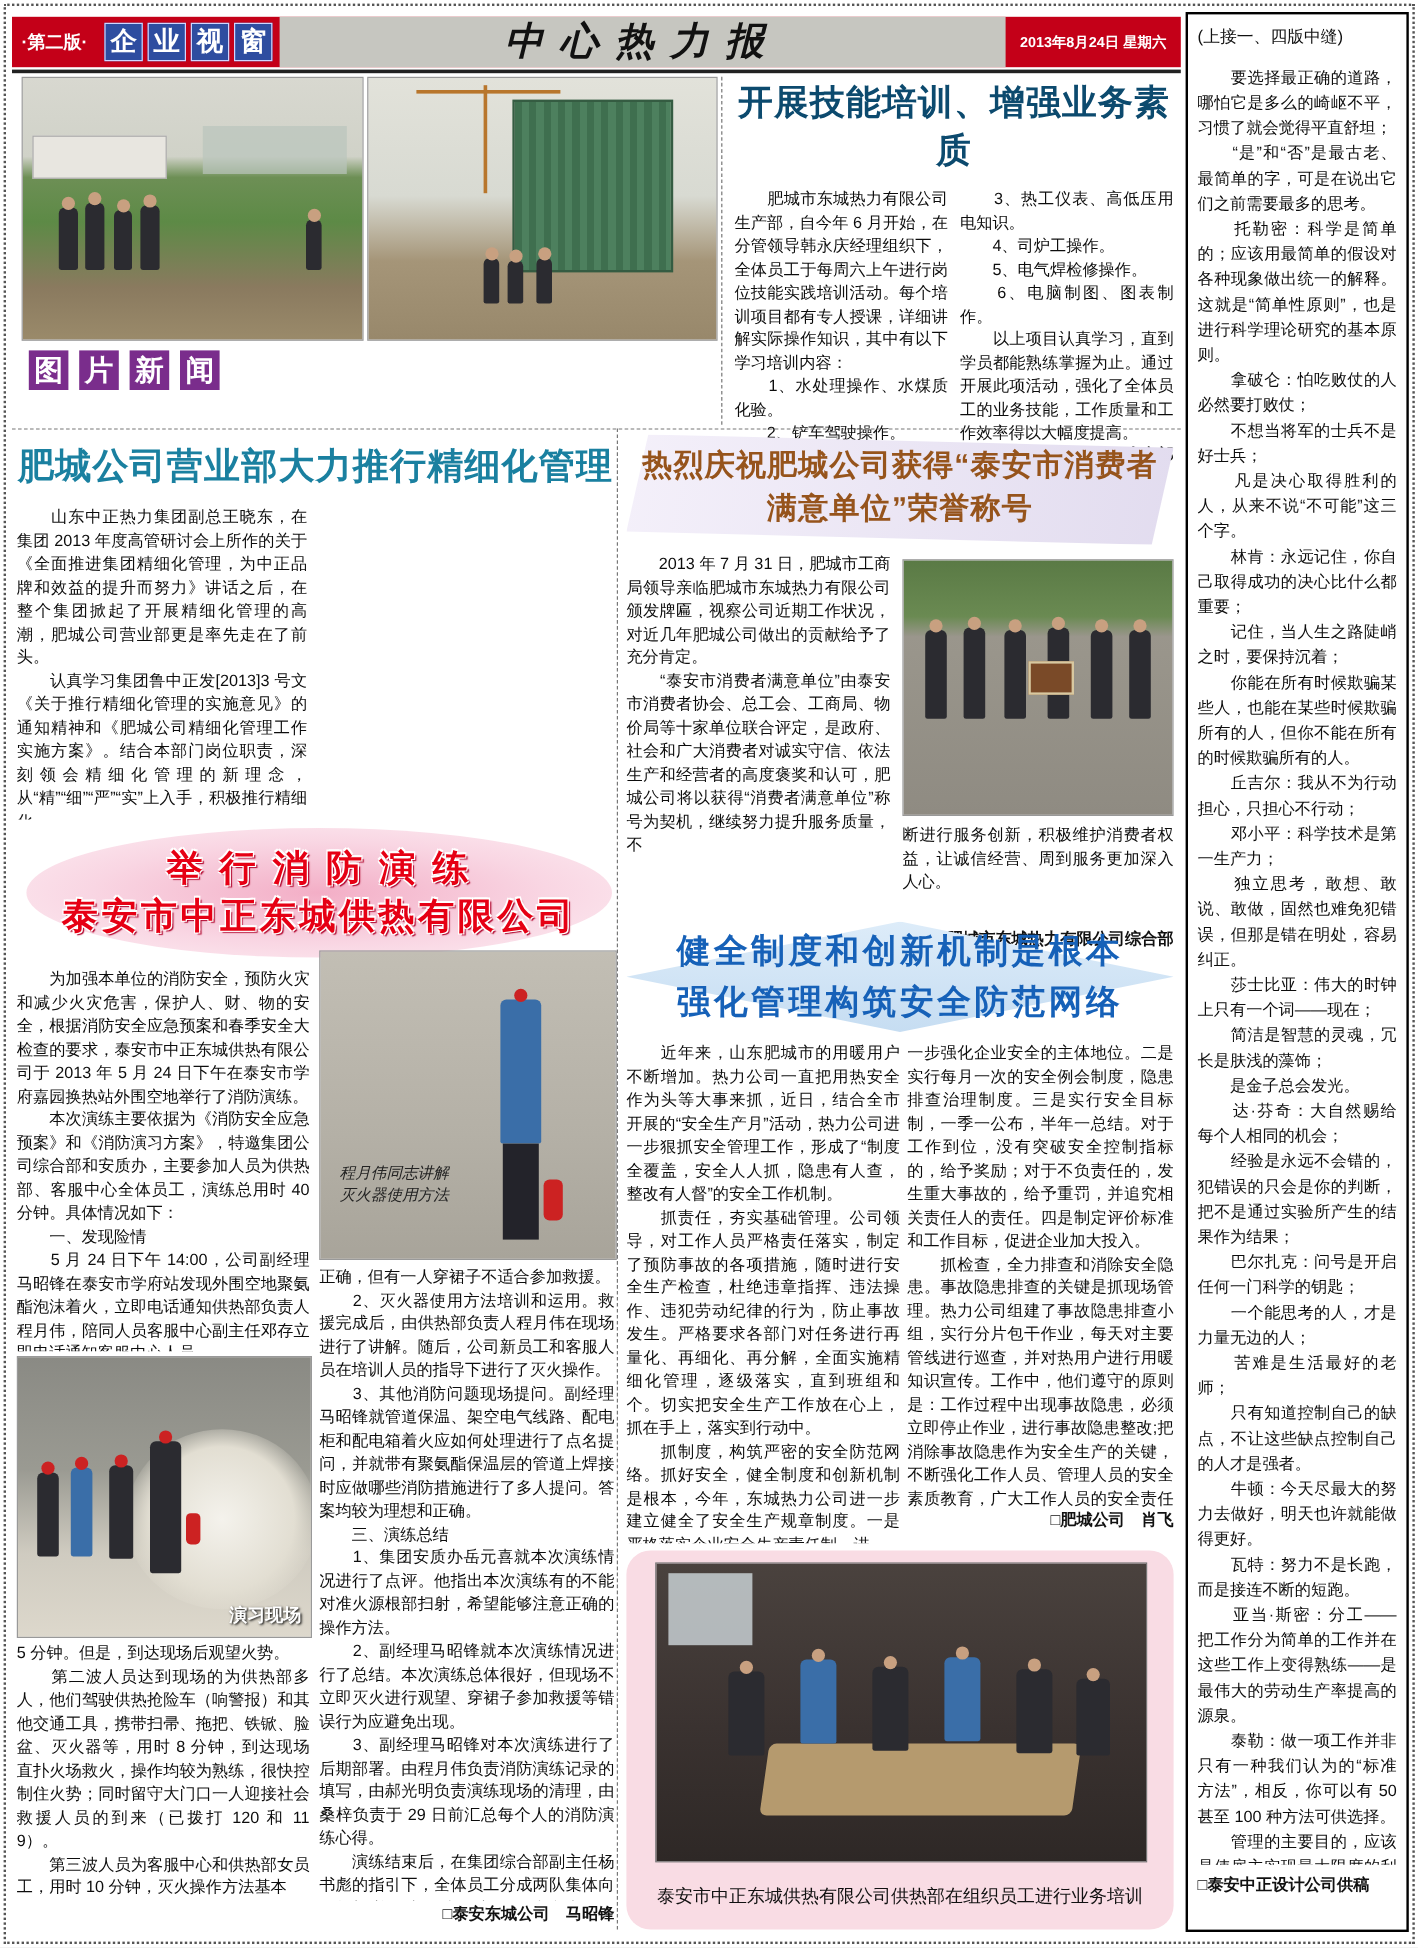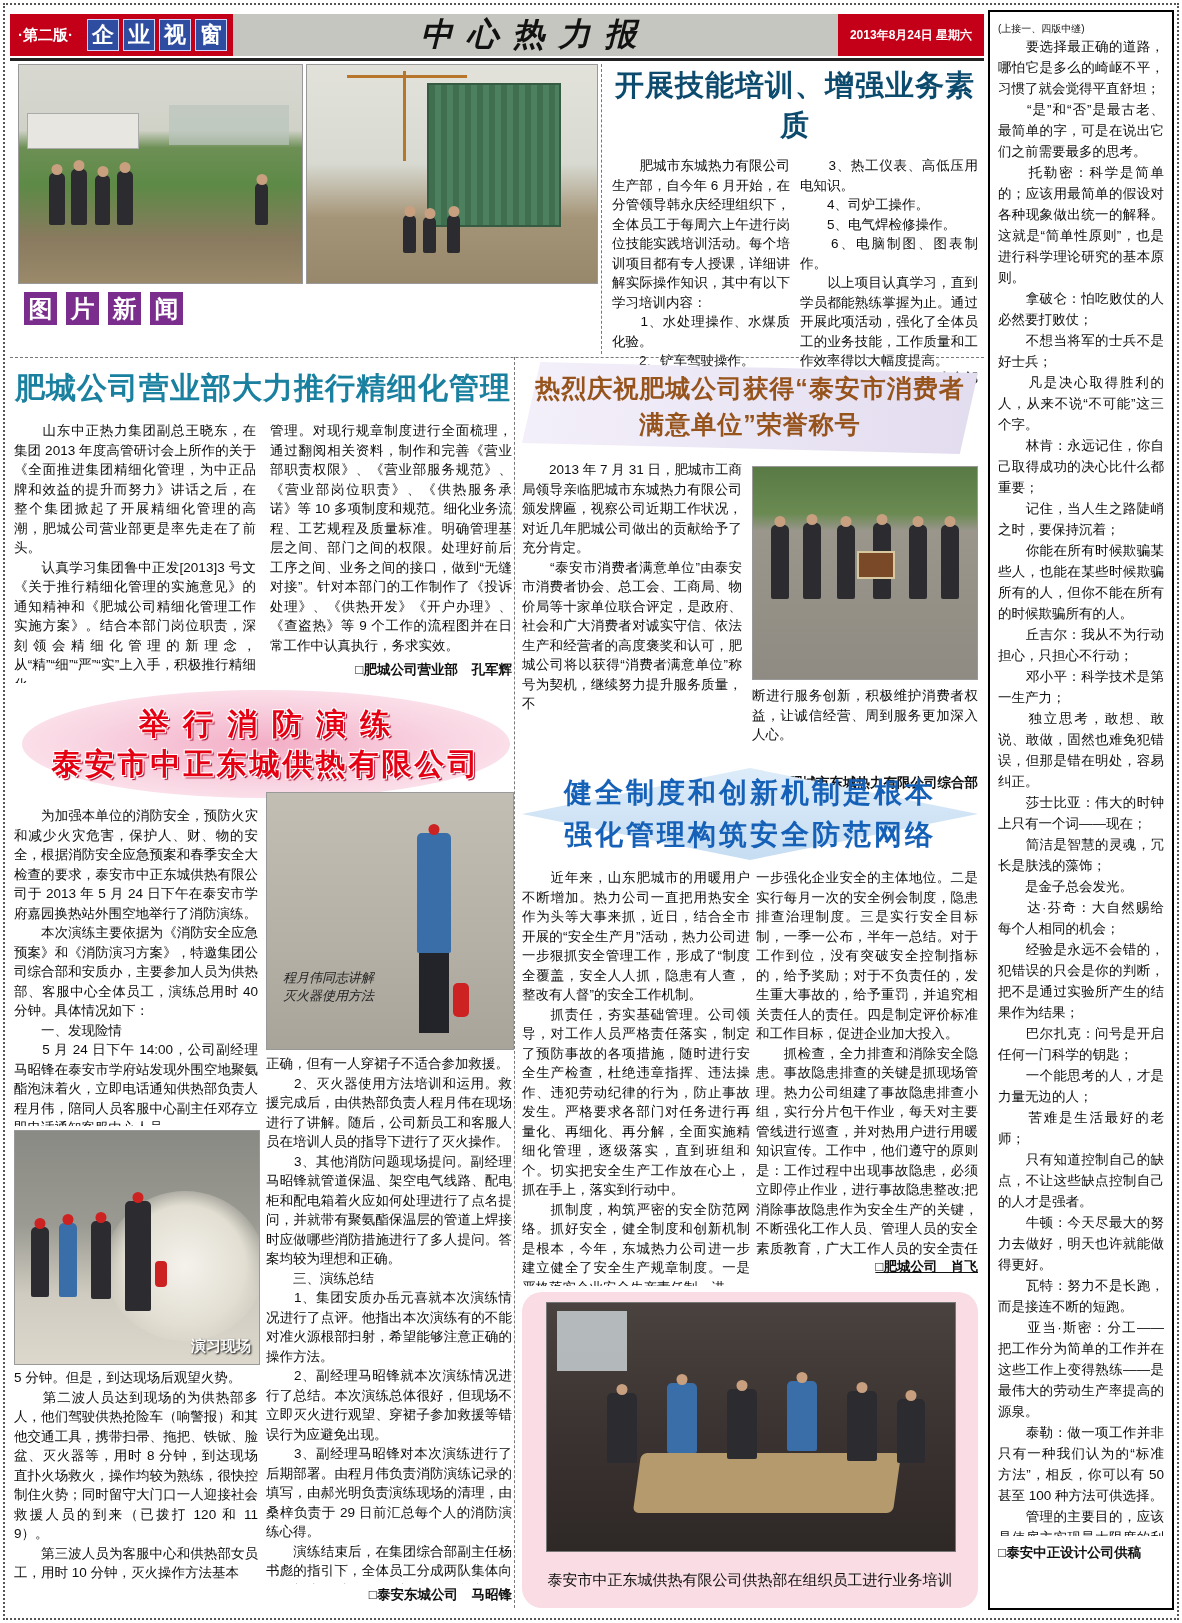--- a/index.html
+++ b/index.html
@@ -59,21 +59,21 @@
                text-shadow:1px 1px 2px #000;}
   .cap-box{position:absolute;color:#222;font-size:13px;line-height:18px;white-space:pre-line;
            font-style:italic;}
   .training-panel{position:absolute;left:522px;top:1292px;width:456px;height:316px;
                   background:#f9dce4;border-radius:20px;}
   .training-cap{position:absolute;left:0;bottom:18px;width:100%;text-align:center;
                 font-size:15px;color:#111;}
   
   .sidebar{position:absolute;left:988px;top:10px;width:186px;height:1600px;
            border:2px solid #000;background:#fff;box-sizing:border-box;padding:10px 8px;}
-  .sidebar .cont{font-size:10px;margin-bottom:0;}
+  .sidebar .cont{font-size:14px;margin-bottom:14px;}
   .sidebar .body-text{font-size:13.5px;line-height:21px;}
   .sidebar .byline{margin-top:8px;text-align:left;}
 </style>
 </head>
 <body>
 
 <div class="page">
   <div class="frame"></div>
 
   <div class="header">
@@ -137,24 +137,20 @@
   </div>
 
   <div class="hdash" style="left:10px;top:357px;width:974px;"></div>
   <div class="vdash" style="left:514px;top:357px;height:1251px;"></div>
 
   <div class="abs" style="left:14px;top:368px;width:498px;">
     <div class="t-refined">肥城公司营业部大力推行精细化管理</div>
     <div style="display:flex;gap:14px;margin-top:12px;">
       <div class="body-text fz14" style="width:242px;height:262px;overflow:hidden;">　　山东中正热力集团副总王晓东，在集团 2013 年度高管研讨会上所作的关于《全面推进集团精细化管理，为中正品牌和效益的提升而努力》讲话之后，在整个集团掀起了开展精细化管理的高潮，肥城公司营业部更是率先走在了前头。
 　　认真学习集团鲁中正发[2013]3 号文《关于推行精细化管理的实施意见》的通知精神和《肥城公司精细化管理工作实施方案》。结合本部门岗位职责，深刻领会精细化管理的新理念，从“精”“细”“严”“实”上入手，积极推行精细化</div>
-      <div style="width:242px;">
-        <div class="body-text fz14" style="height:240px;overflow:hidden;">管理。对现行规章制度进行全面梳理，通过翻阅相关资料，制作和完善《营业部职责权限》、《营业部服务规范》、《营业部岗位职责》、《供热服务承诺》等 10 多项制度和规范。细化业务流程、工艺规程及质量标准。明确管理基层之间、部门之间的权限。处理好前后工序之间、业务之间的接口，做到“无缝对接”。针对本部门的工作制作了《投诉处理》、《供热开发》《开户办理》、《查盗热》等 9 个工作的流程图并在日常工作中认真执行，务求实效。</div>
-        <div class="byline">□肥城公司营业部　孔军辉</div>
-      </div>
     </div>
   </div>
 
   <div class="abs" style="left:522px;top:362px;width:456px;">
     <div class="t-award" style="height:92px;">
       <div class="bg"></div>
       <span style="display:block;padding-top:8px;">热烈庆祝肥城公司获得“泰安市消费者</span>
       <span style="display:block;">满意单位”荣誉称号</span>
     </div>
     <div style="display:flex;gap:10px;margin-top:6px;">
@@ -227,21 +223,21 @@
       <div class="bg"></div>
       <span style="display:block;padding-top:4px;">健全制度和创新机制是根本</span>
       <span style="display:block;">强化管理构筑安全防范网络</span>
     </div>
   </div>
   <div class="abs body-text fz14" style="left:522px;top:868px;width:228px;height:418px;overflow:hidden;">　　近年来，山东肥城市的用暖用户不断增加。热力公司一直把用热安全作为头等大事来抓，近日，结合全市开展的“安全生产月”活动，热力公司进一步狠抓安全管理工作，形成了“制度全覆盖，安全人人抓，隐患有人查，整改有人督”的安全工作机制。
 　　抓责任，夯实基础管理。公司领导，对工作人员严格责任落实，制定了预防事故的各项措施，随时进行安全生产检查，杜绝违章指挥、违法操作、违犯劳动纪律的行为，防止事故发生。严格要求各部门对任务进行再量化、再细化、再分解，全面实施精细化管理，逐级落实，直到班组和个。切实把安全生产工作放在心上，抓在手上，落实到行动中。
 　　抓制度，构筑严密的安全防范网络。抓好安全，健全制度和创新机制是根本，今年，东城热力公司进一步建立健全了安全生产规章制度。一是严格落实企业安全生产责任制，进</div>
   <div class="abs body-text fz14" style="left:756px;top:868px;width:222px;height:388px;overflow:hidden;">一步强化企业安全的主体地位。二是实行每月一次的安全例会制度，隐患排查治理制度。三是实行安全目标制，一季一公布，半年一总结。对于工作到位，没有突破安全控制指标的，给予奖励；对于不负责任的，发生重大事故的，给予重罚，并追究相关责任人的责任。四是制定评价标准和工作目标，促进企业加大投入。
 　　抓检查，全力排查和消除安全隐患。事故隐患排查的关键是抓现场管理。热力公司组建了事故隐患排查小组，实行分片包干作业，每天对主要管线进行巡查，并对热用户进行用暖知识宣传。工作中，他们遵守的原则是：工作过程中出现事故隐患，必须立即停止作业，进行事故隐患整改;把消除事故隐患作为安全生产的关键，不断强化工作人员、管理人员的安全素质教育，广大工作人员的安全责任心有了进一步增强，为用热安全奠定了坚实的基础。</div>
-  <div class="abs byline" style="left:756px;top:1258px;width:222px;text-decoration:underline;">□肥城公司　肖飞</div>
+  <div class="abs byline" style="left:756px;top:1258px;width:222px;">□肥城公司　肖飞</div>
 
   <div class="training-panel">
     <div class="photo" style="left:24px;top:10px;width:408px;height:248px;
                 background:linear-gradient(#4a423e 0%,#3a3230 55%,#2e2826 100%);border:1px solid #777;">
       <div class="abs" style="left:10px;top:8px;width:70px;height:60px;background:#cfd8dc;opacity:.8;"></div>
       <div class="abs" style="left:90px;top:150px;width:260px;height:60px;background:#b59a6e;border-radius:6px;transform:skewX(-8deg);"></div>
       <div class="fig" style="left:60px;top:90px;width:30px;height:70px;"></div>
       <div class="fig blue" style="left:120px;top:80px;width:30px;height:70px;"></div>
       <div class="fig" style="left:180px;top:86px;width:30px;height:70px;"></div>
       <div class="fig blue" style="left:240px;top:78px;width:30px;height:70px;"></div>

